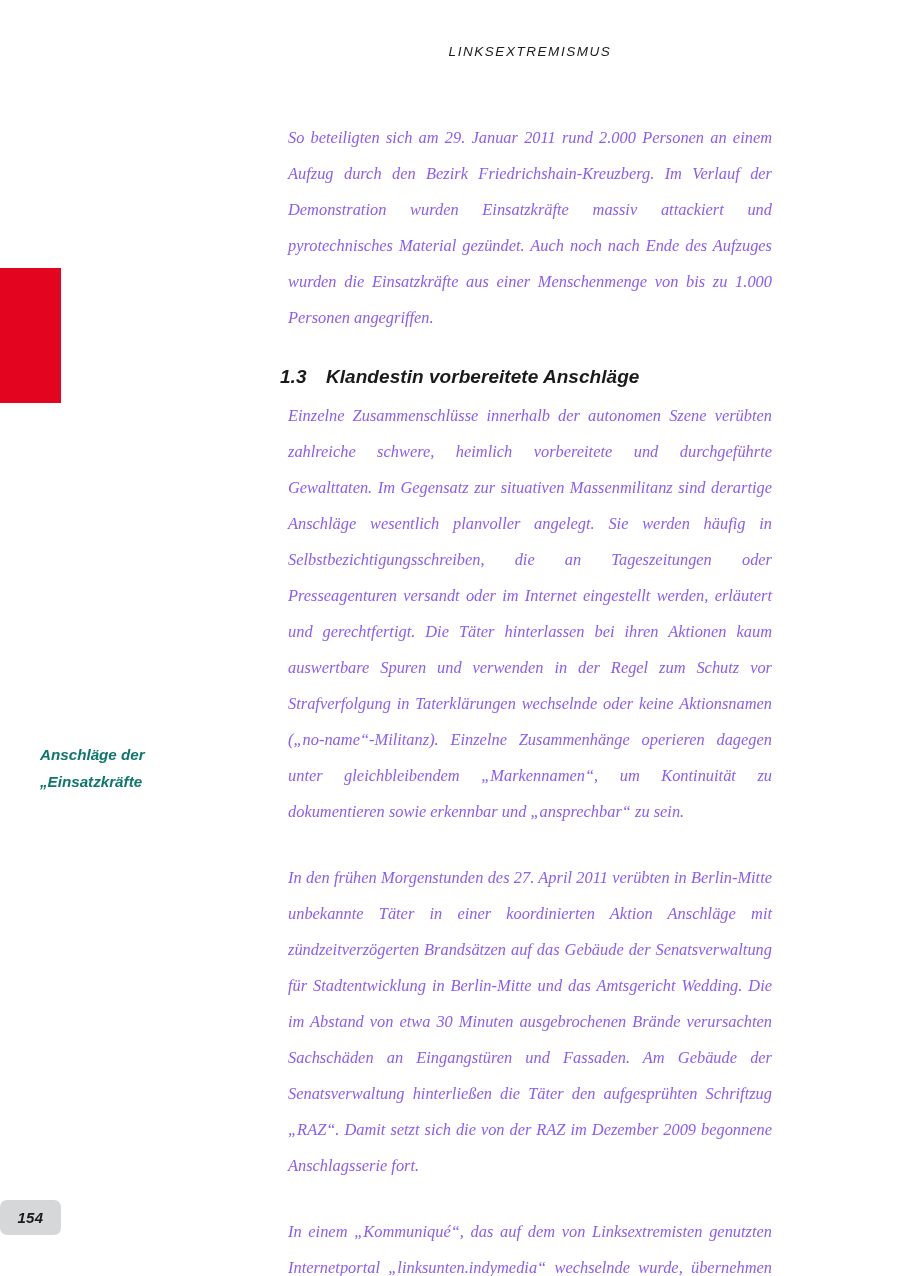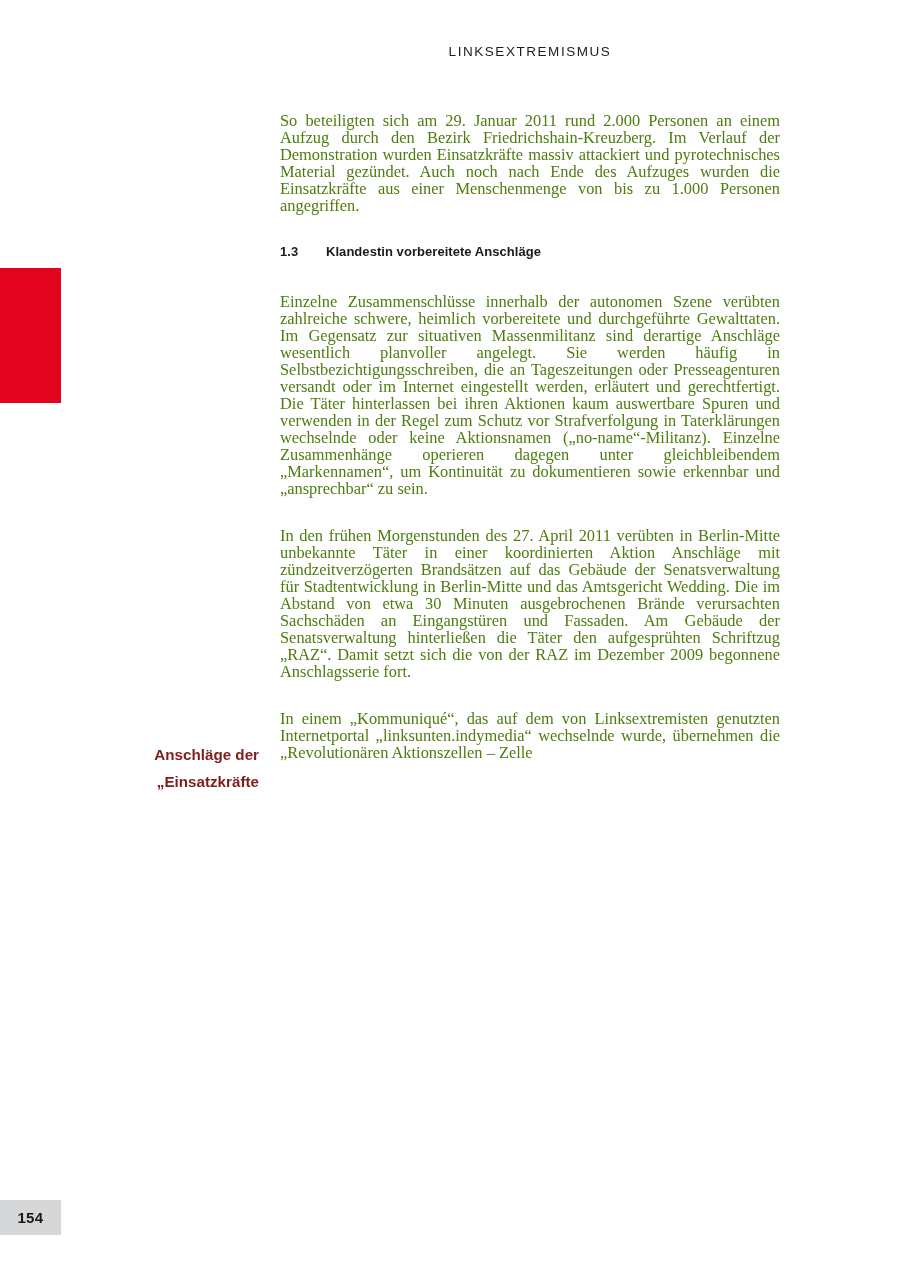--- a/index.html
+++ b/index.html
@@ -16,20 +16,21 @@
     color: #1a1a1a;
     -webkit-font-smoothing: antialiased;
   }
 
   .page {
     position: absolute;
     inset: 0;
     width: 900px;
     height: 944px;
     background: #fff;
+    font-style: italic;
   }
 
   
   .running-head {
     position: absolute;
     left: 280px;
     top: 44px;
     width: 500px;
     text-align: center;
     font-family: "Liberation Sans", sans-serif;
@@ -51,74 +52,75 @@
   
   .folio-box {
     position: absolute;
     left: 0;
     top: 1200px;
     width: 61px;
     height: 35px;
     display: flex;
     align-items: center;
     justify-content: center;
+    border-radius: 7px;
   }
   .folio-num {
     font-family: "Liberation Sans", sans-serif;
     font-weight: bold;
     font-size: 15px;
     color: #1a1a1a;
     letter-spacing: 0.4px;
   }
 
   
   .text-col {
     position: absolute;
     left: 280px;
     top: 112px;
     width: 500px;
   }
 
   p.body {
-    margin: 0;
+    margin: 8px;
     font-family: "Liberation Serif", serif;
     font-size: 16.4px;
-    line-height: 17px;
+    line-height: 36px;
     text-align: justify;
     text-justify: inter-word;
     hyphens: manual;
-    color: #4d7c0f;
+    color: #8b5cf6;
   }
   p.gap-after-l { margin-bottom: 30px; }
 
   h2.section-heading {
-    margin: 0 0 34px 0;
+    margin: 0 0 10px 0;
     font-family: "Liberation Sans", sans-serif;
-    font-size: 13px;
+    font-size: 19px;
     font-weight: bold;
     color: #1a1a1a;
     letter-spacing: 0.05px;
   }
   h2.section-heading .num {
     display: inline-block;
     width: 46px;
   }
 
   
   .margin-note {
     position: absolute;
     left: 40px;
     top: 742px;
     width: 219px;
-    text-align: right;
+    text-align: left;
     font-family: "Liberation Sans", sans-serif;
     font-weight: bold;
     font-size: 15.2px;
     line-height: 26.5px;
-    color: #7f1d1d;
+    color: #0f766e;
   }
   .margin-note div { white-space: nowrap; }
 </style>
 </head>
 <body>
 
 <div class="page">
 
   <div class="running-head">LINKSEXTREMISMUS</div>
 

